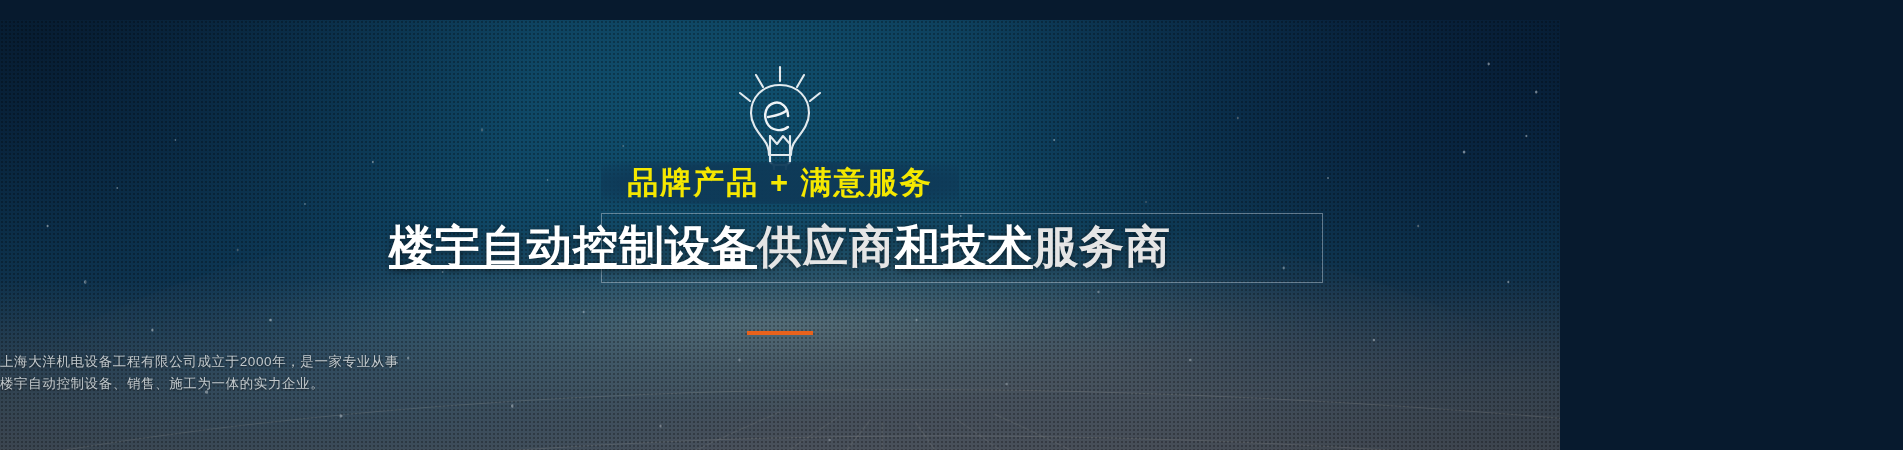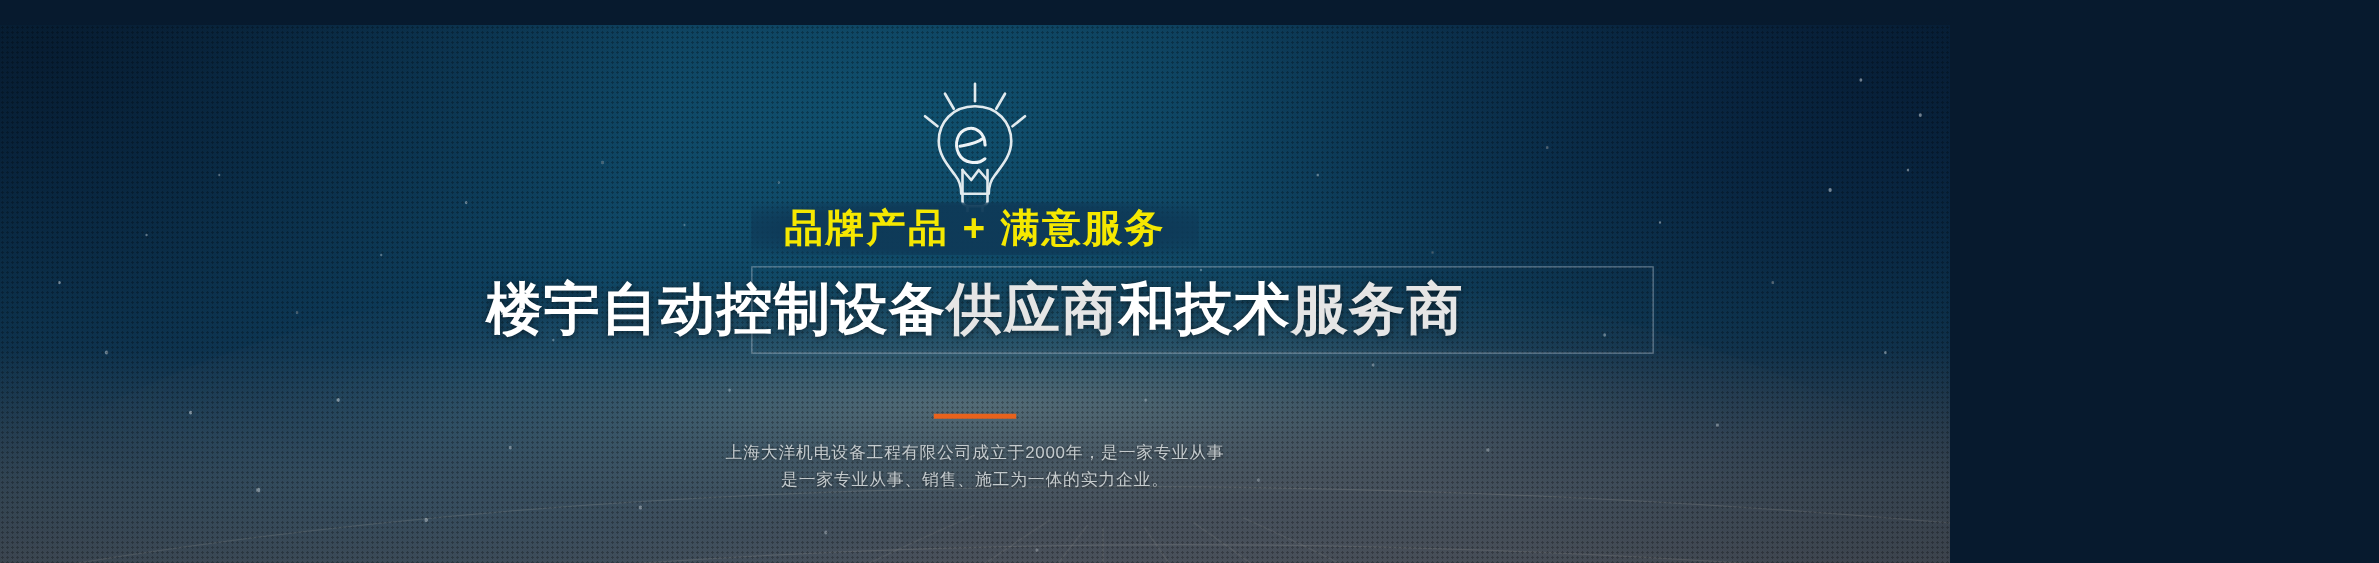--- a/index.html
+++ b/index.html
@@ -131,41 +131,41 @@
     z-index: 12;
     white-space: nowrap;
     font-size: 45px;
     font-weight: bold;
     letter-spacing: 1px;
     line-height: 70px;
   }
   .headline .w {
     color: #ffffff;
     text-shadow: 0 1px 6px rgba(0,0,0,0.55);
+    text-decoration: underline;
   }
   .headline .r {
     color: #e5e5e5;
     text-shadow: 0 1px 6px rgba(0,0,0,0.55);
   }
 
   .divider {
     position: absolute;
     left: 50%;
     top: 311px;
     transform: translateX(-50%);
     width: 66px;
     height: 4px;
     background: #e8621c;
   }
 
   .desc {
     position: absolute;
     left: 0; right: 0;
     top: 331px;
-    text-align: center;
     color: #cfd4d6;
     font-size: 13.5px;
     line-height: 22px;
     opacity: 0.92;
     text-shadow: 0 1px 3px rgba(0,0,0,0.6);
   }
   .desc div { letter-spacing: 0.6px; }
 </style>
 </head>
 <body>
@@ -298,17 +298,17 @@
     </div>
 
     <div class="headline">
       <span class="w">楼宇自动控制设备</span><span class="r">供应商</span><span class="w">和技术</span><span class="r">服务商</span>
     </div>
 
     <div class="divider"></div>
 
     <div class="desc">
       <div>上海大洋机电设备工程有限公司成立于2000年，是一家专业从事</div>
-      <div>是一家专业从事、销售、施工为一体的实力企业。</div>
+      <div>楼宇自动控制设备、销售、施工为一体的实力企业。</div>
     </div>
 
   </div>
 </div>
 
 </body></html>

